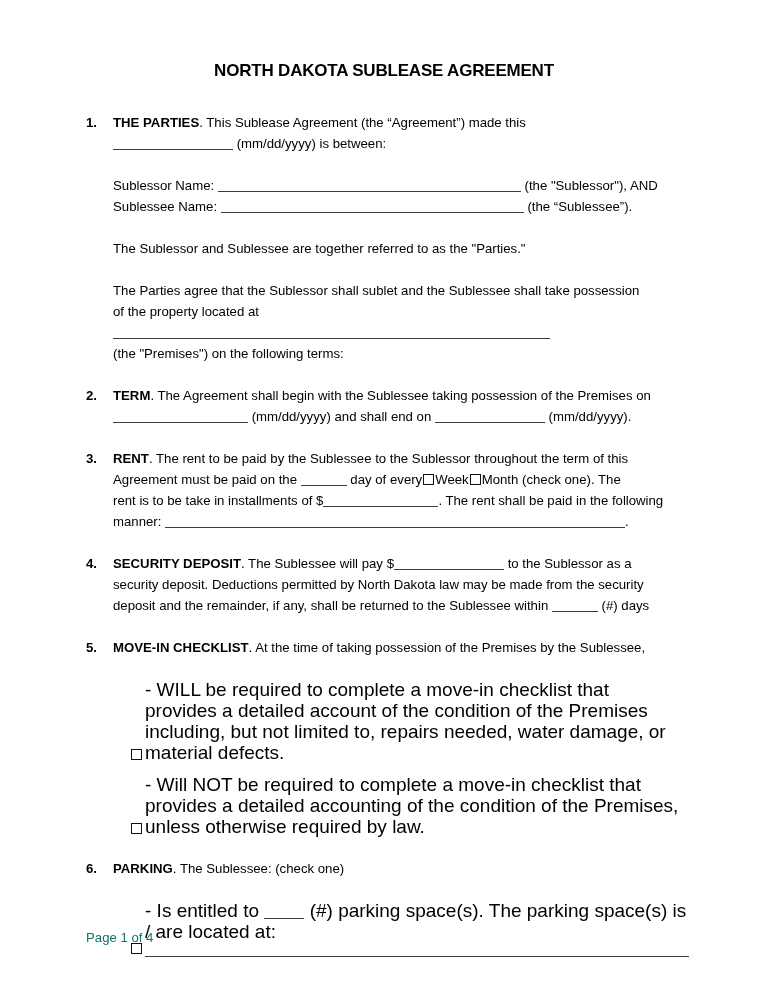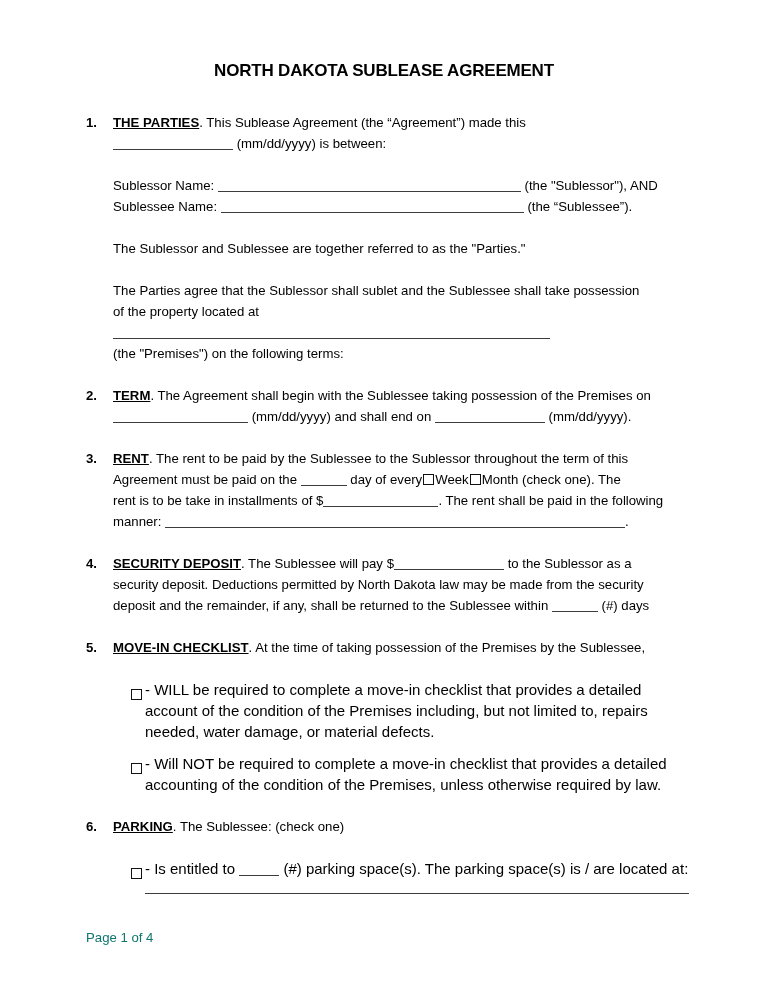--- a/index.html
+++ b/index.html
@@ -52,21 +52,21 @@
     font-weight: bold;
     font-size: 13.2px;
     line-height: 21px;
   }
   .clause-body {
     flex: 1 1 auto;
     font-size: 13.2px;
     line-height: 21px;
     text-align: left;
   }
-  b, .bold { font-weight: bold; text-decoration: underline; }
+  b, .bold { font-weight: bold; }
 
   .blockspace { height: 21px; }
   .halfspace { height: 11px; }
 
   .indent-block {
     margin-left: 27px;
     font-size: 13.2px;
     line-height: 21px;
   }
 
@@ -101,23 +101,23 @@
     height: 11px;
     border: 1.6px solid #111111;
     background: #ffffff;
     vertical-align: -1px;
     margin: 0 1px;
     box-sizing: border-box;
   }
 
   .check-item {
     display: flex;
-    align-items: flex-start;
+    align-items: flex-end;
     margin-left: 44px;
-    font-size: 15px;
+    font-size: 19px;
     line-height: 21px;
   }
   .check-item .cb-wrap {
     flex: 0 0 auto;
     padding-top: 4px;
     padding-right: 2px;
   }
   .check-item .ci-text {
     flex: 1 1 auto;
   }

